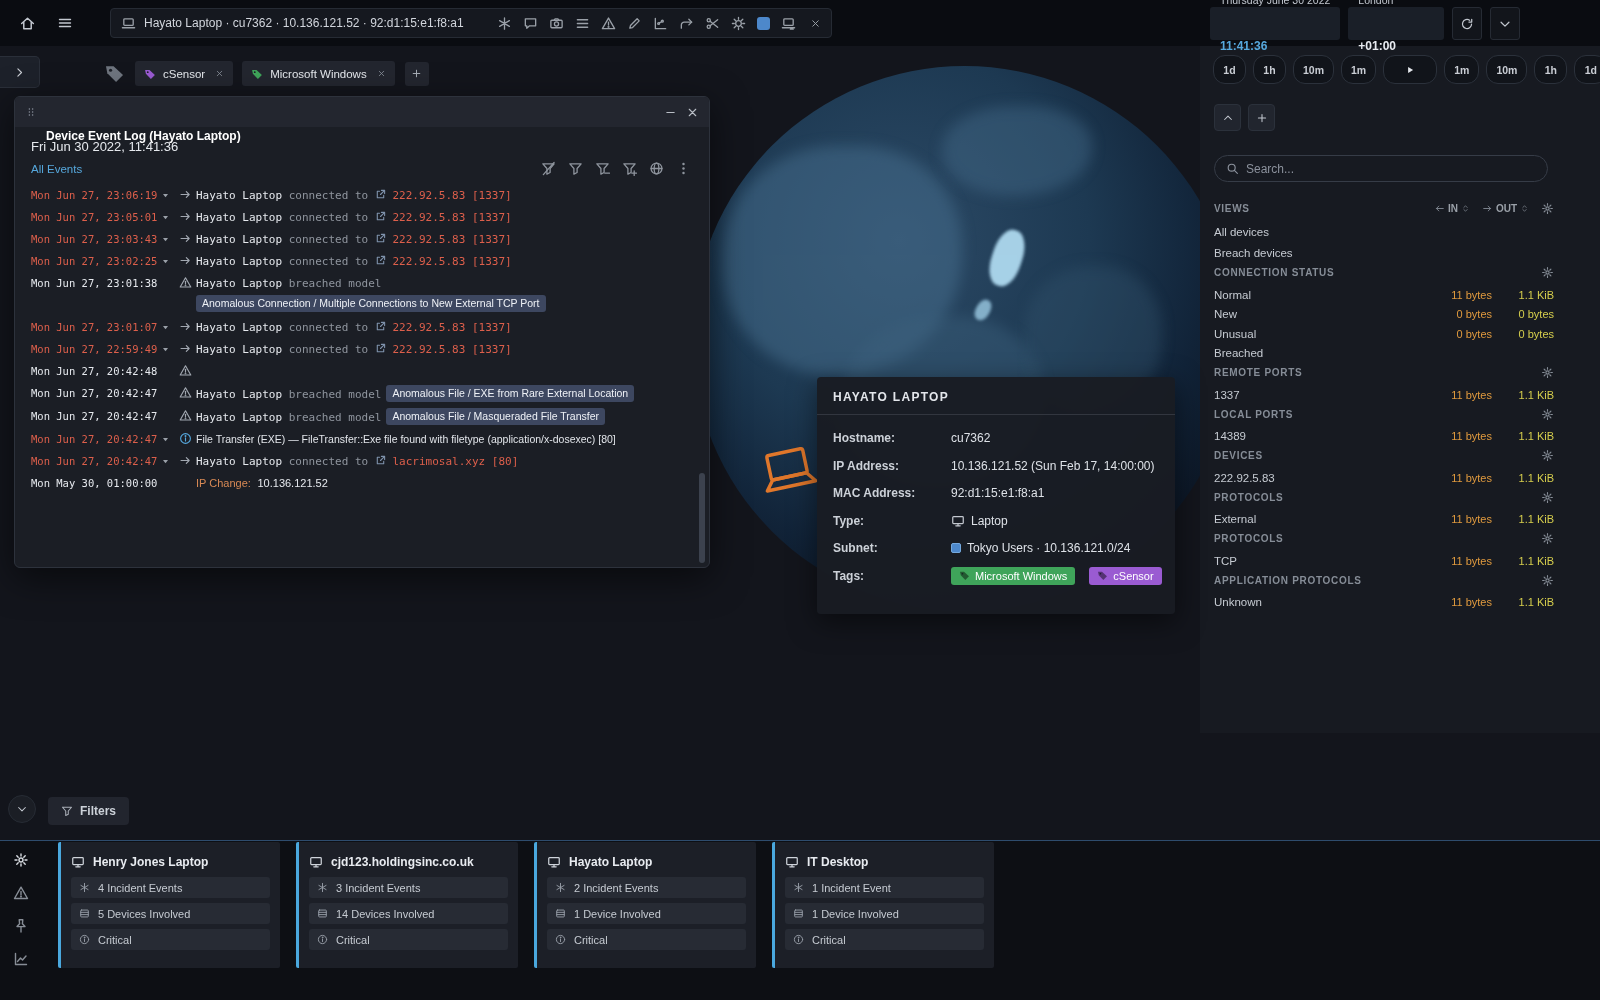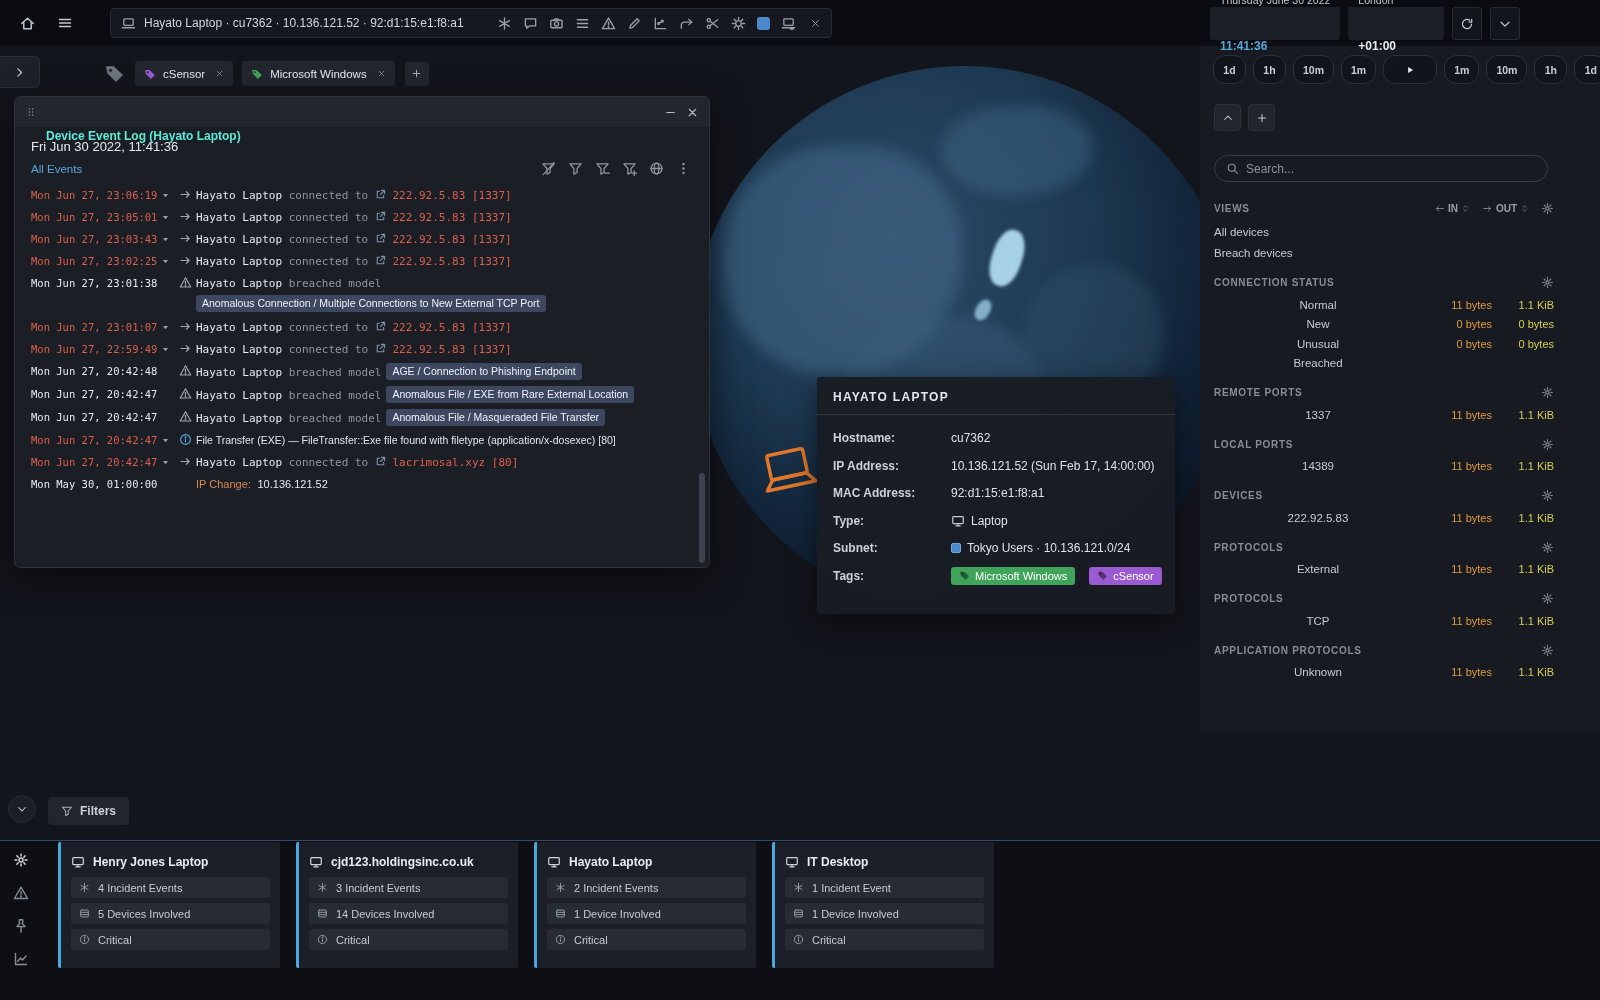--- a/index.html
+++ b/index.html
@@ -41,21 +41,21 @@
   #tagList{display:flex;gap:9px;align-items:center;}
   .tagpill{height:25px;background:#23262f;border-radius:3px;display:inline-flex;align-items:center;gap:7px;padding:0 9px;font-size:11.5px;color:#e4e7ec;cursor:pointer;}
   .tagpill .tagx{width:9px;height:9px;color:#8b919c;margin-left:3px;}
   #tagAdd{width:24px;height:24px;background:#23262f;border-radius:3px;display:flex;align-items:center;justify-content:center;color:#aab0b8;}
   #tagAdd .ic{width:11px;height:11px;}
 
   
   #evlog{position:absolute;left:14px;top:96px;width:696px;height:472px;background:#1b1e25;border:1px solid #2d323c;border-radius:6px;box-shadow:0 10px 36px rgba(0,0,0,.55);z-index:8;}
   #evHead{height:30px;background:#23262f;border-radius:5px 5px 0 0;display:flex;align-items:center;padding:0 10px;gap:9px;}
   #evGrip{width:12px;height:14px;color:#8b919c;cursor:grab;}
-  #evTitle{font-size:12px;font-weight:bold;color:#5eead4;margin-top:47px;}
+  #evTitle{font-size:12px;font-weight:bold;color:#ffffff;margin-top:47px;}
   #evHead .spacer{flex:1;}
   .winbtn{width:13px;height:13px;color:#b9bec6;cursor:pointer;}
   #evSub{padding:12px 16px 2px;}
   #evDate{font-size:13px;color:#e6e9ee;}
   #evFilterRow{display:flex;align-items:center;margin-top:7px;}
   #evFilterLabel{font-size:11.5px;color:#56a8dd;cursor:pointer;}
   #evFilterIcons{margin-left:auto;display:flex;gap:12px;align-items:center;color:#8e949d;padding-right:2px;}
   .flt{width:15px;height:15px;cursor:pointer;}
   #evList{padding:6px 12px 0 16px;}
   .ev-row{display:flex;align-items:flex-start;padding:2.5px 0;}
@@ -107,25 +107,25 @@
   #sbSearch input{background:transparent;border:none;outline:none;color:#d2d6dd;font-size:12px;width:100%;font-family:inherit;}
   #sbSearch input::placeholder{color:#8b919c;}
   #sbContent{position:absolute;left:14px;top:202px;width:340px;}
   .sb-h{font-size:10px;font-weight:bold;letter-spacing:.7px;color:#868d97;}
   #viewsHead{display:flex;align-items:center;}
   .io-ctrl{display:inline-flex;align-items:center;gap:3px;font-size:10px;font-weight:bold;color:#9aa0a8;cursor:pointer;}
   .io-ctrl .ic{color:#7c828c;}
   .gear{width:13px;height:13px;color:#868d97;cursor:pointer;}
   #viewItems{margin-top:6px;}
   .view-item{font-size:11.5px;color:#c6cbd2;padding:5px 0 4px;cursor:pointer;}
-  .sb-sec{margin-top:13px;}
+  .sb-sec{margin-top:3px;}
   .sb-head{display:flex;align-items:center;margin-bottom:6px;}
   .sb-head .gear{margin-left:auto;}
   .sb-row{display:flex;align-items:center;height:19.5px;font-size:11.5px;}
-  .sb-label{flex:1;color:#c6cbd2;text-align:center;}
+  .sb-label{flex:1;color:#c6cbd2;}
   .sb-in{width:70px;text-align:right;color:#e09a3e;font-size:11px;}
   .sb-out{width:62px;text-align:right;color:#d6ce4d;font-size:11px;}
 
   
   #collapseBtn{position:absolute;left:8px;top:795px;width:28px;height:28px;border-radius:50%;background:#1b1e25;border:1px solid #262b34;display:flex;align-items:center;justify-content:center;color:#c3c8d0;z-index:6;}
   #collapseBtn .ic{width:12px;height:12px;}
   #filtersBtn{position:absolute;left:48px;top:797px;height:28px;background:#22252e;border-radius:4px;display:flex;align-items:center;gap:7px;padding:0 13px;font-size:12px;font-weight:bold;color:#ccd1d8;z-index:6;}
   #filtersBtn .ic{width:12px;height:12px;color:#aab0b8;}
   #bottomPanel{position:absolute;left:0;top:840px;width:1600px;height:160px;background:#0d0f14;border-top:1px solid #2e4c6d;z-index:4;}
   #stripIcons{position:absolute;left:13px;top:852px;display:flex;flex-direction:column;gap:17px;color:#878d96;z-index:5;}
@@ -592,21 +592,20 @@
         <span class="ev-caret"></span>
         <span class="ev-ic">
           <span class="ic" style="width:13px;height:13px">
             <svg viewBox="0 0 16 16" fill="none" stroke="currentColor" stroke-width="1.4" stroke-linecap="round" stroke-linejoin="round">
               <path d="M8 2.2l6.5 11.3H1.5z"></path>
               <path d="M8 6.5v3.2"></path>
               <circle cx="8" cy="11.6" r="0.4" fill="currentColor"></circle>
             </svg>
           </span>
         </span>
-        <span class="ev-msg"><span class="m-dev">Hayato Laptop</span> <span class="m-gray">breached model</span><span class="badge">AGE / Connection to Phishing Endpoint</span></span>
       </div>
       <div class="ev-row">
         <span class="ev-time t-white">Mon Jun 27, 20:42:47</span>
         <span class="ev-caret"></span>
         <span class="ev-ic">
           <span class="ic" style="width:13px;height:13px">
             <svg viewBox="0 0 16 16" fill="none" stroke="currentColor" stroke-width="1.4" stroke-linecap="round" stroke-linejoin="round">
               <path d="M8 2.2l6.5 11.3H1.5z"></path>
               <path d="M8 6.5v3.2"></path>
               <circle cx="8" cy="11.6" r="0.4" fill="currentColor"></circle>

